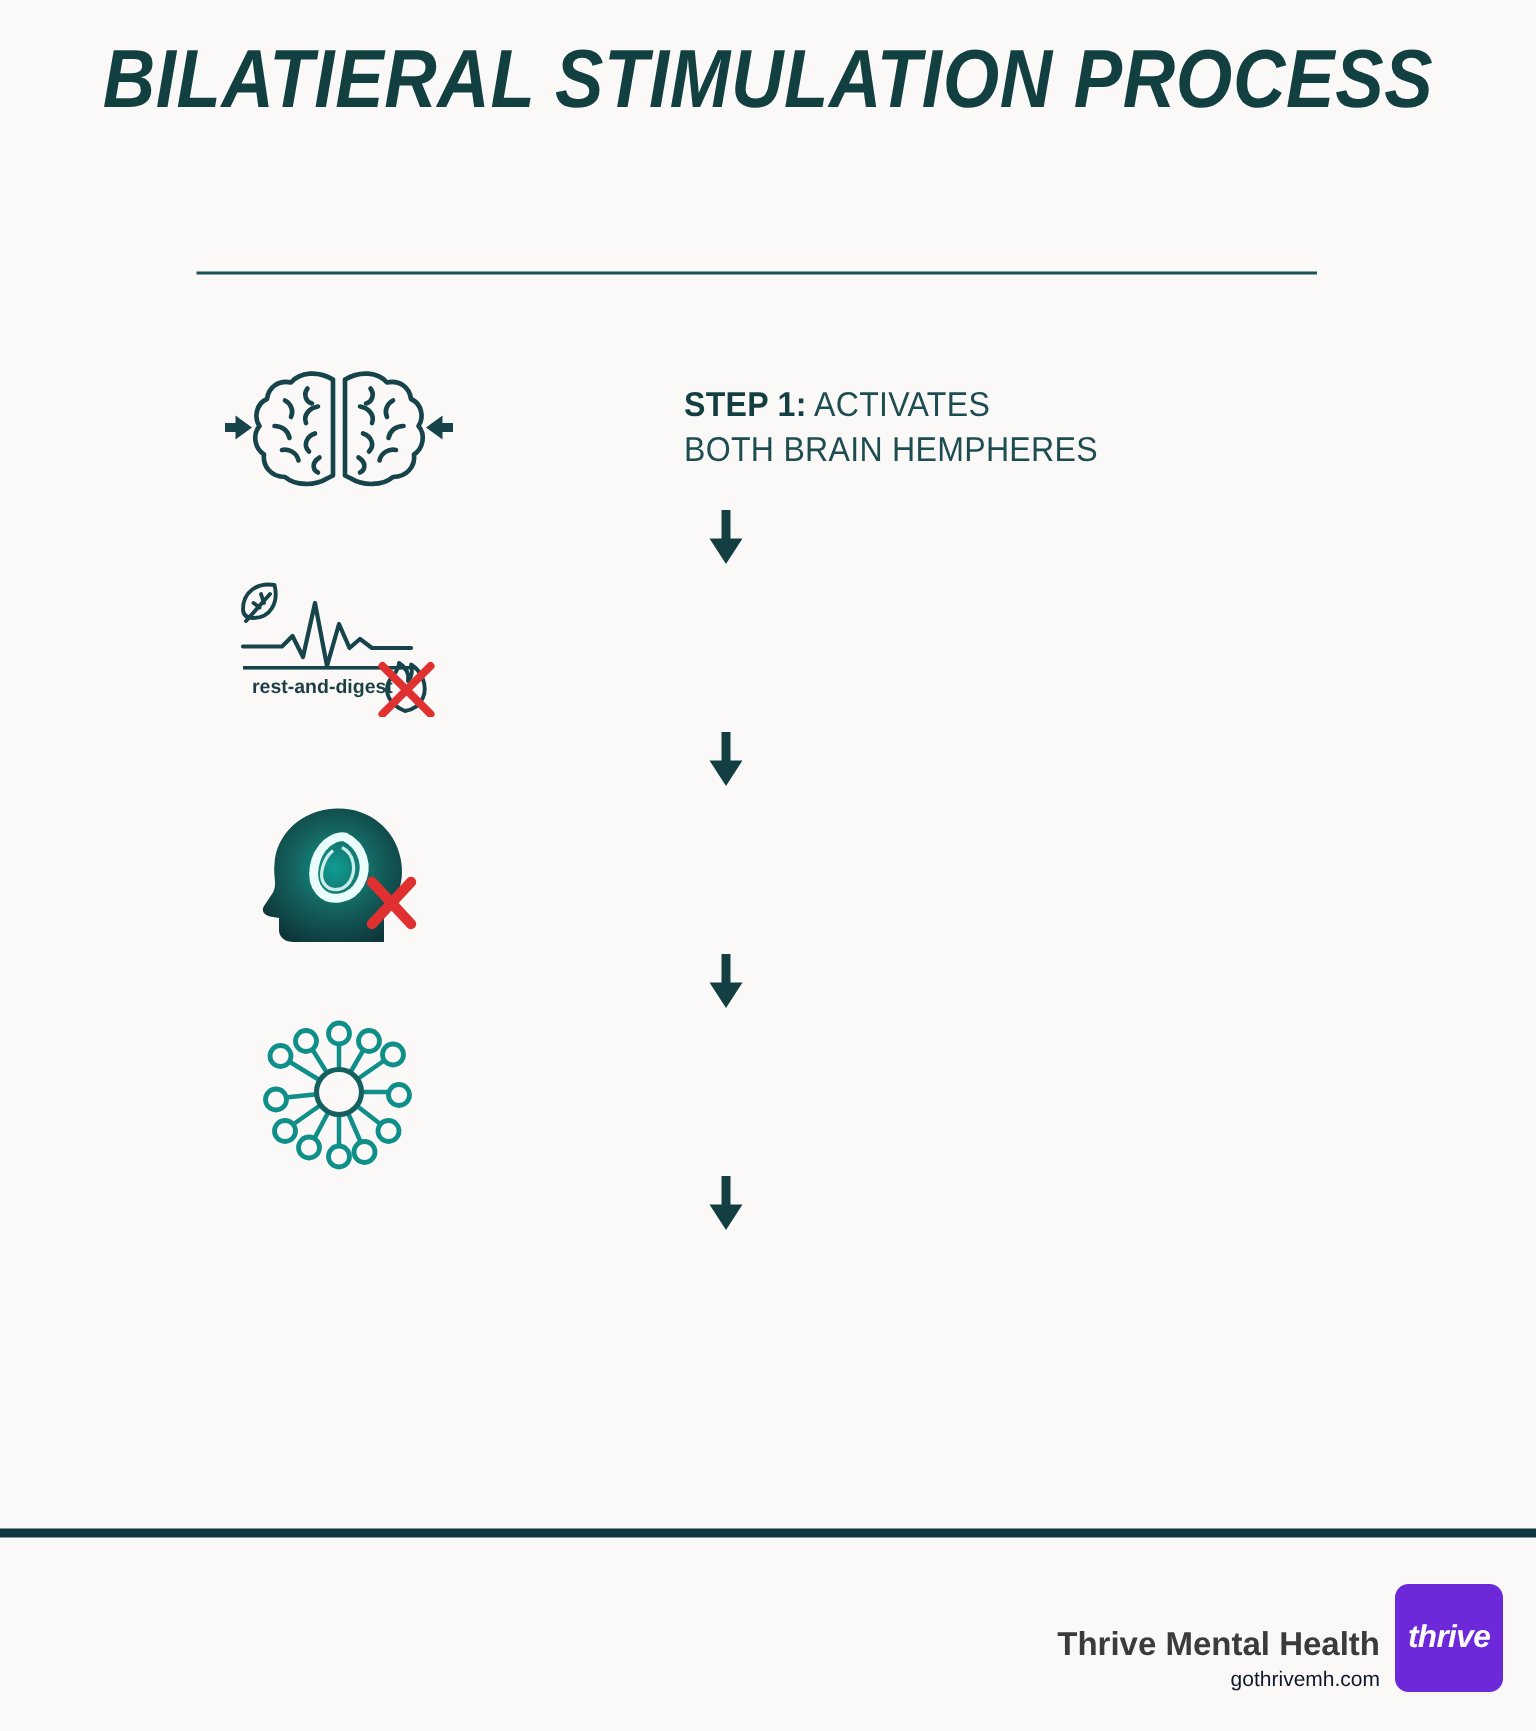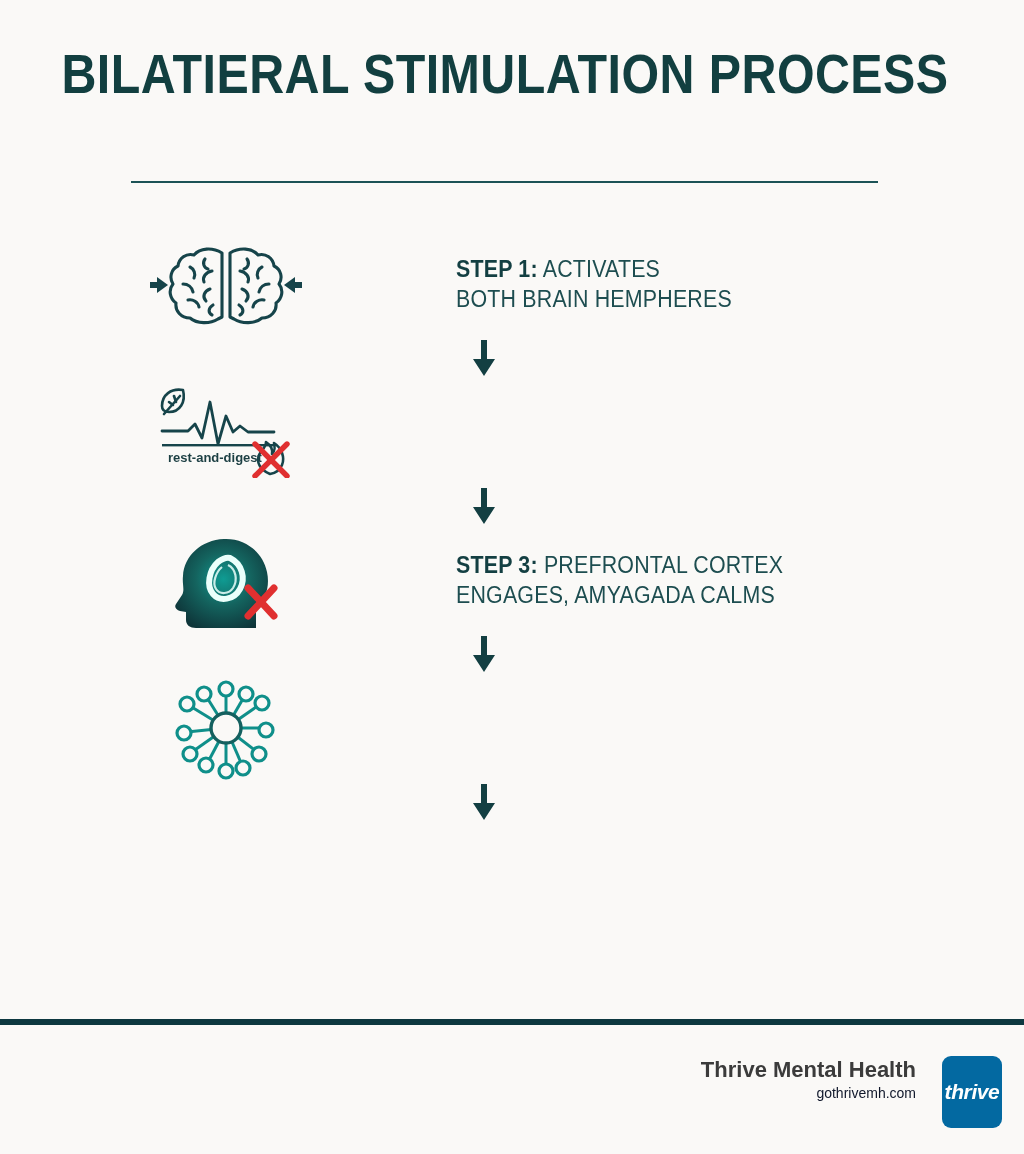--- a/index.html
+++ b/index.html
@@ -19,24 +19,25 @@
   .page {
     position: relative;
     width: 1024px;
     height: 1154px;
     background: #faf9f7;
   }
 
   
   .title-wrap {
     position: absolute;
-    top: 46px;
+    top: 24px;
     left: 0;
     width: 1024px;
-    text-align: left;
+    text-align: center;
+    font-style: italic;
   }
   .title {
     font-family: "Liberation Sans Narrow", "Liberation Sans", sans-serif;
     font-size: 55px;
     font-weight: bold;
     letter-spacing: 0.5px;
     color: #123f40;
     line-height: 1.05;
     transform: scaleX(0.88);
     transform-origin: center center;
@@ -111,44 +112,44 @@
     left: 0;
     width: 1024px;
     height: 6px;
     background: #0d3840;
   }
   .footer {
     position: absolute;
     top: 1056px;
     right: 22px;
     display: flex;
-    align-items: flex-start;
-    gap: 26px;
+    align-items: flex-end;
+    gap: 10px;
   }
   .footer-text {
     text-align: right;
   }
   .brand-name {
     font-family: "Liberation Sans", sans-serif;
     font-size: 22px;
     font-weight: bold;
     color: #3b3b3b;
     line-height: 1.25;
   }
   .brand-url {
     font-family: "Liberation Sans", sans-serif;
     font-size: 14px;
     color: #0f172a;
     line-height: 1.3;
   }
   .logo-box {
-    width: 60px;
+    width: 72px;
     height: 72px;
     border-radius: 9px;
-    background: #0369a1;
+    background: #6d28d9;
     display: flex;
     align-items: center;
     justify-content: center;
   }
   .logo-text {
     color: #ffffff;
     font-family: "Liberation Sans", sans-serif;
     font-size: 21px;
     font-weight: bold;
     font-style: italic;
@@ -272,23 +273,20 @@
           <g>
             <path d="M60 32 C72 38 76 52 70 63 C64 74 50 76 43 68 C36 60 39 44 48 36 C52 33 56 31 60 32 Z" fill="none" stroke="#eafffb" stroke-width="6"></path>
             <path d="M58 39 C66 43 68 54 63 62 C59 68 50 69 46 63 C42 57 46 46 52 41" fill="none" stroke="#eafffb" stroke-width="2.2" opacity="0.85"></path>
           </g>
 
           <g stroke="#e03030" stroke-width="7" stroke-linecap="round">
             <line x1="78" y1="62" x2="104" y2="90"></line>
             <line x1="104" y1="62" x2="78" y2="90"></line>
           </g>
         </svg>
-      </div>
-      <div class="text-cell">
-        <div class="step-text"><span class="step-label">STEP 3:</span><span> PREFRONTAL CORTEX</span><br><span>ENGAGES, AMYAGADA CALMS</span></div>
       </div>
     </div>
 
     <div class="arrow-row">
       <div class="arrow-shift">
         <svg width="26" height="36" viewBox="0 0 26 36">
           <path d="M10 0 L16 0 L16 19 L24 19 L13 36 L2 19 L10 19 Z" fill="#133f42"></path>
         </svg>
       </div>
     </div>

